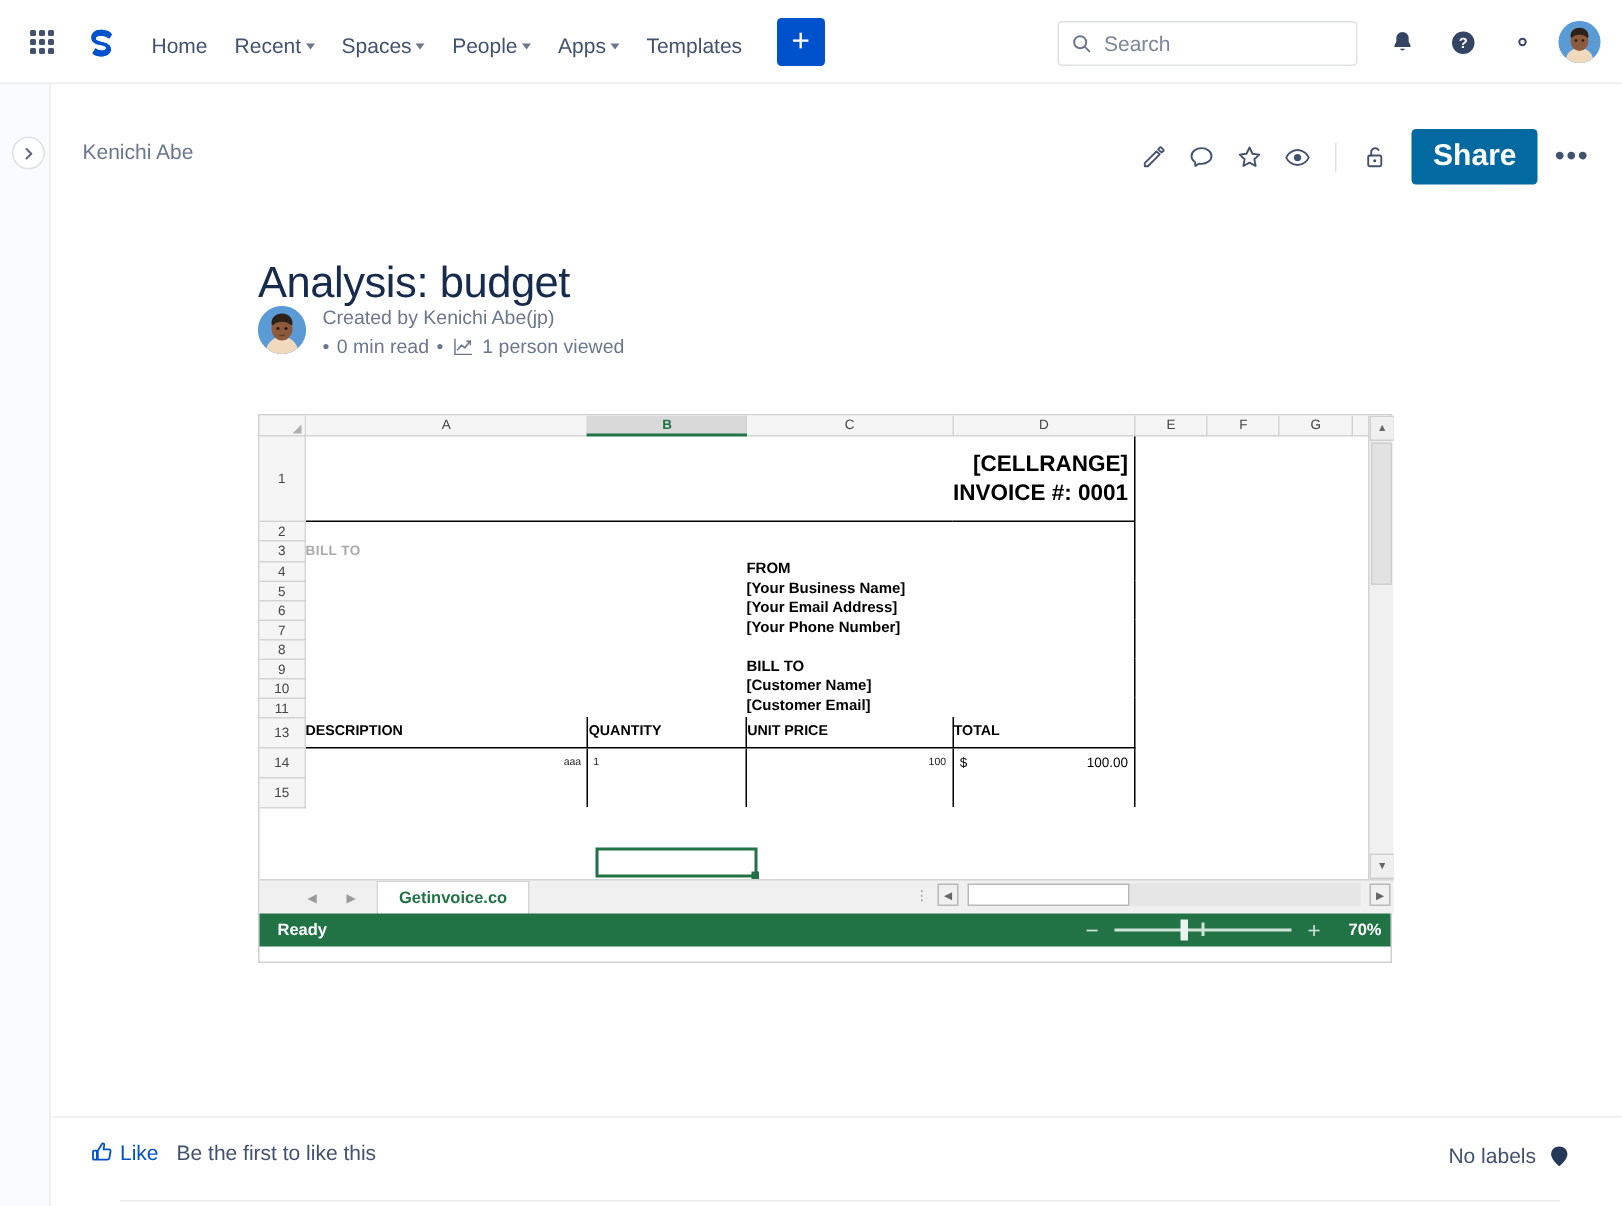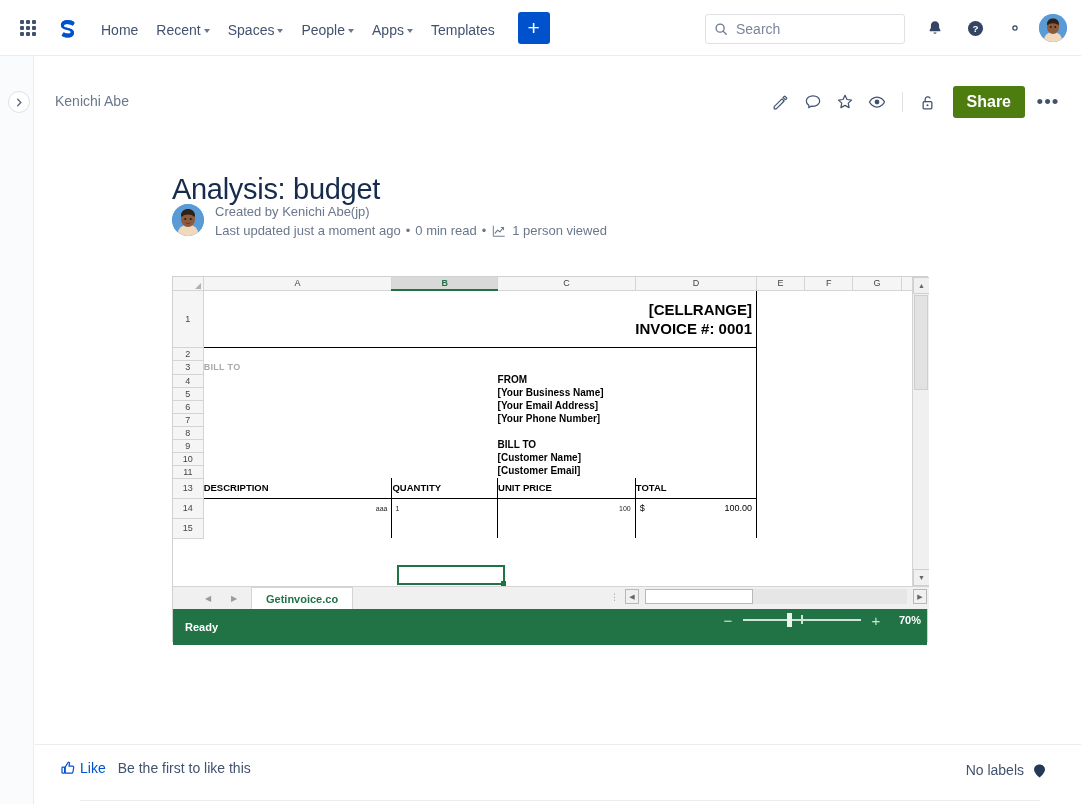--- a/index.html
+++ b/index.html
@@ -95,21 +95,21 @@
   .page-actions {
     position: absolute; right: 18px; top: 30px;
     display: flex; align-items: center; gap: 2px;
   }
   .act-icon {
     width: 30px; height: 30px; display: flex; align-items: center;
     justify-content: center; border-radius: 3px; cursor: pointer; color: #42526e;
   }
   .vdiv { width: 1px; height: 20px; background: #dfe1e6; margin: 0 8px; }
   .share-btn {
-    background: #4d7c0f; color: #fff; font-size: 16px; font-weight: 600;
+    background: #0369a1; color: #fff; font-size: 20px; font-weight: 600;
     padding: 7px 14px; border-radius: 3px; margin-left: 8px; cursor: pointer;
     border: none; font-family: "Liberation Sans", sans-serif;
   }
   .more-btn {
     width: 30px; height: 30px; margin-left: 6px; display: flex;
     align-items: center; justify-content: center; border-radius: 3px;
     cursor: pointer; color: #42526e; font-size: 19px; letter-spacing: 1px;
   }
 
   .page-title {
@@ -226,21 +226,21 @@
   .hs-btn {
     width: 14px; height: 15px; background: #f0f0f0; border: 1px solid #b8b8b8;
     display: flex; align-items: center; justify-content: center; color: #666;
     font-size: 7px; cursor: pointer;
   }
   .hs-track { width: 262px; height: 15px; background: #e6e6e6; position: relative; }
   .hs-thumb { position: absolute; left: 0; top: 0; width: 108px; height: 15px; background: #fff; border: 1px solid #b8b8b8; cursor: pointer; }
 
   
   .statusbar {
-    position: absolute; left: 0; top: 332px; width: 754px; height: 36px;
+    position: absolute; left: 0; top: 332px; width: 754px; height: 22px;
     background: #217346; color: #fff; display: flex; align-items: center;
   }
   .status-ready { font-size: 11px; font-weight: bold; margin-left: 12px; }
   .zoom-ctl { position: absolute; right: 6px; top: 0; height: 22px; display: flex; align-items: center; gap: 8px; }
   .zminus, .zplus { color: #cfe3d7; font-size: 15px; cursor: pointer; line-height: 1; width: 14px; text-align: center; }
   .ztrack { width: 118px; height: 22px; position: relative; cursor: pointer; }
   .ztrack:before {
     content: ""; position: absolute; left: 0; top: 10px; width: 118px; height: 1.5px; background: #cfe3d7;
   }
   .zmid { position: absolute; left: 58px; top: 6px; width: 1.5px; height: 9px; background: #cfe3d7; }
@@ -400,21 +400,20 @@
         <ellipse cx="16" cy="15" rx="7" ry="8" fill="#8d5a3b"></ellipse>
         <path d="M9 11.5C9 7.5 12 5 16 5s7 2.5 7 6.5c0 1.2-.6 1.7-1.2 1.1-1.2-1.2-3-2.1-5.8-2.1s-4.6.9-5.8 2.1c-.6.6-1.2.1-1.2-1.1z" fill="#2e2119"></path>
         <circle cx="13.3" cy="15" r="1.05" fill="#241a12"></circle>
         <circle cx="18.7" cy="15" r="1.05" fill="#241a12"></circle>
         <path d="M14.3 19.2q1.7 1.1 3.4 0" fill="none" stroke="#5c3a23" stroke-width="0.8" stroke-linecap="round"></path>
       </svg>
     </div>
     <div class="byline-text">
       <div>Created by Kenichi Abe(jp)</div>
       <div class="byline-row2">
-        <span>Last updated just a moment ago</span>
         <span class="dot-sep">•</span>
         <span>0 min read</span>
         <span class="dot-sep">•</span>
         <svg width="14" height="14" viewBox="0 0 16 16" style="margin:0 1px;">
           <path d="M1.5 2v12h13" fill="none" stroke="#6b778c" stroke-width="1.1"></path>
           <path d="M3.5 10.5l3-3.5 2.5 2 4-5" fill="none" stroke="#6b778c" stroke-width="1.3" stroke-linecap="round" stroke-linejoin="round"></path>
           <path d="M10.6 4h2.6v2.6" fill="none" stroke="#6b778c" stroke-width="1.1" stroke-linecap="round"></path>
         </svg>
         <span>1 person viewed</span>
       </div>

